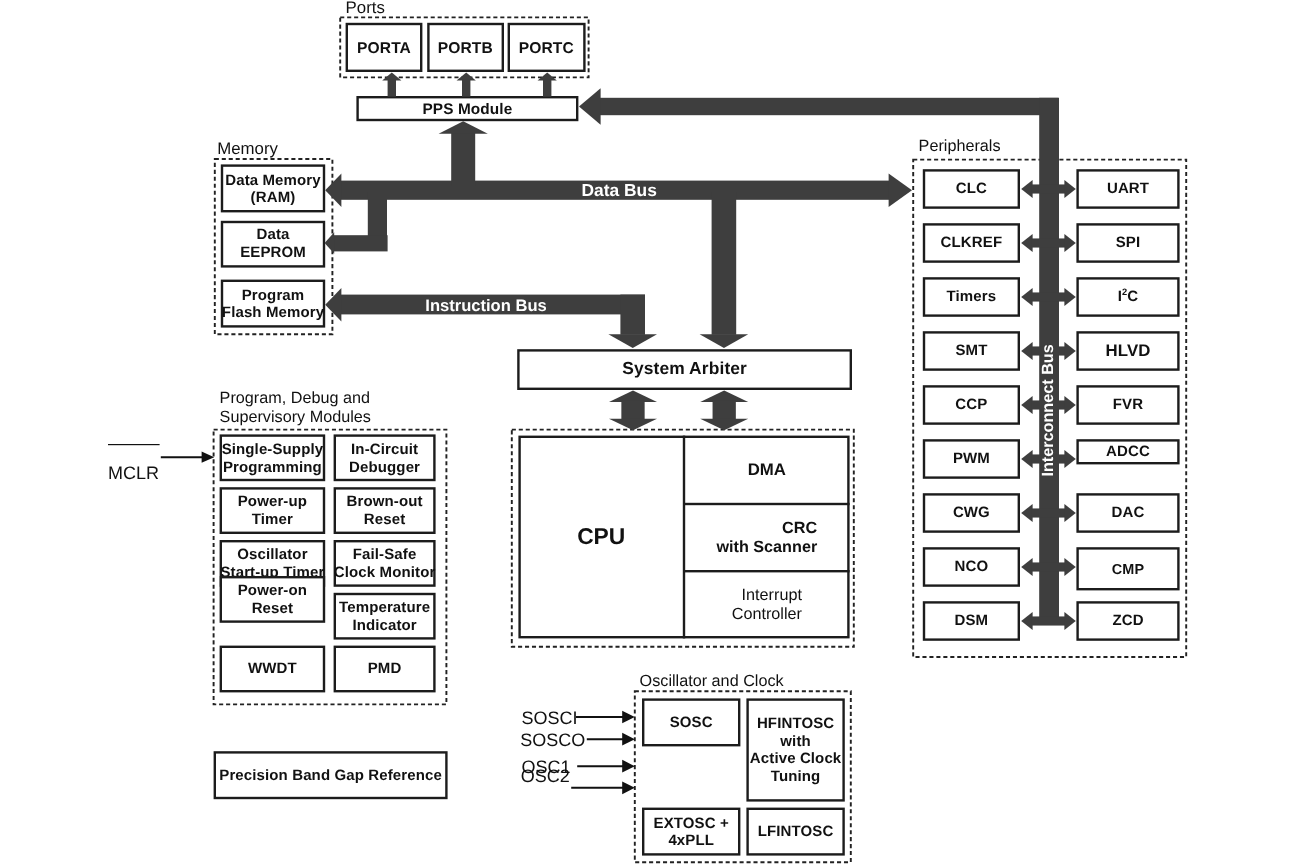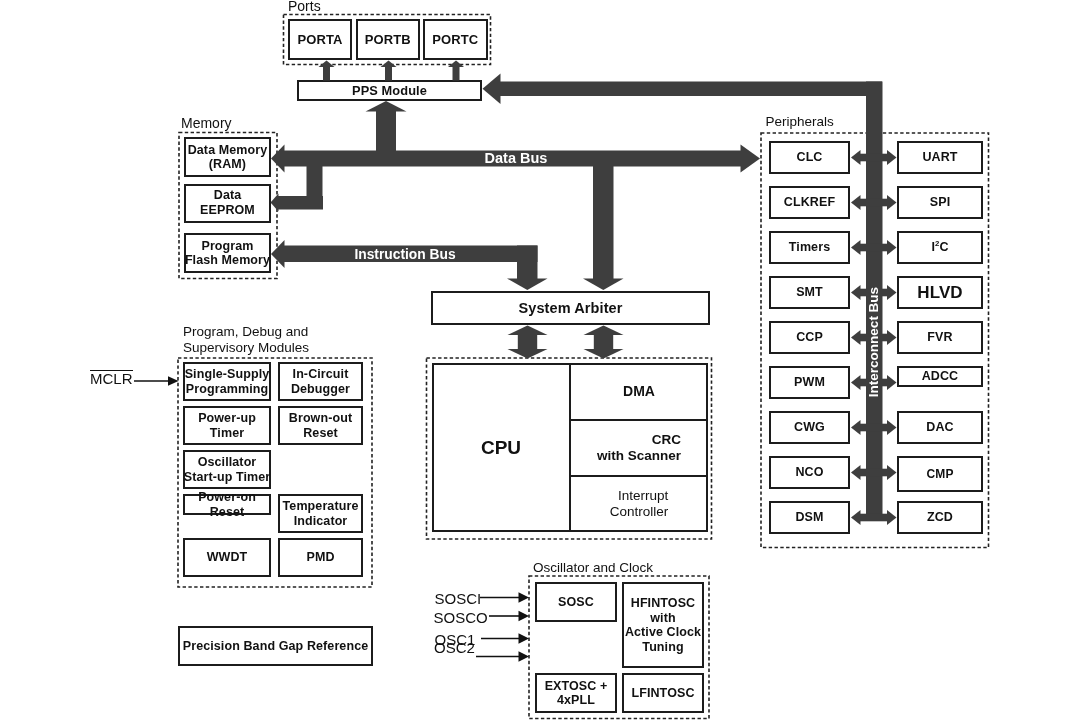--- a/index.html
+++ b/index.html
@@ -36,33 +36,34 @@
 <div class="bx " style="left:769px;top:231px;width:81px;height:33px;font-size:12.5px;line-height:15.0px">Timers</div>
 <div class="bx " style="left:769px;top:276px;width:81px;height:33px;font-size:12.5px;line-height:15.0px">SMT</div>
 <div class="bx " style="left:769px;top:321px;width:81px;height:33px;font-size:12.5px;line-height:15.0px">CCP</div>
 <div class="bx " style="left:769px;top:366px;width:81px;height:33px;font-size:12.5px;line-height:15.0px">PWM</div>
 <div class="bx " style="left:769px;top:411px;width:81px;height:33px;font-size:12.5px;line-height:15.0px">CWG</div>
 <div class="bx " style="left:769px;top:456px;width:81px;height:33px;font-size:12.5px;line-height:15.0px">NCO</div>
 <div class="bx " style="left:769px;top:501px;width:81px;height:33px;font-size:12.5px;line-height:15.0px">DSM</div>
 <div class="bx " style="left:897px;top:141px;width:86px;height:33px;font-size:12.5px;line-height:15.0px">UART</div>
 <div class="bx " style="left:897px;top:186px;width:86px;height:33px;font-size:12.5px;line-height:15.0px">SPI</div>
 <div class="bx " style="left:897px;top:231px;width:86px;height:33px;font-size:12.5px;line-height:15.0px">I<span class="sp">2</span>C</div>
-<div class="bx " style="left:897px;top:276px;width:86px;height:33px;font-size:17px;line-height:15.0px">HLVD</div>
+<div class="bx " style="left:897px;top:276px;width:86px;height:33px;font-size:14px;line-height:15.0px">HLVD</div>
 <div class="bx " style="left:897px;top:321px;width:86px;height:33px;font-size:12.5px;line-height:15.0px">FVR</div>
 <div class="bx " style="left:897px;top:366px;width:86px;height:21px;font-size:12.5px;line-height:15.0px">ADCC</div>
 <div class="bx " style="left:897px;top:411px;width:86px;height:33px;font-size:12.5px;line-height:15.0px">DAC</div>
 <div class="bx " style="left:897px;top:456px;width:86px;height:36px;font-size:12px;line-height:15.0px">CMP</div>
 <div class="bx " style="left:897px;top:501px;width:86px;height:33px;font-size:12.5px;line-height:15.0px">ZCD</div>
 <div class="bx " style="left:183px;top:362px;width:88px;height:39px;font-size:12.5px;line-height:14.5px">Single-Supply<br>Programming</div>
 <div class="bx " style="left:183px;top:406px;width:88px;height:39px;font-size:12.5px;line-height:14.5px">Power-up<br>Timer</div>
 <div class="bx " style="left:183px;top:450px;width:88px;height:39px;font-size:12.5px;line-height:14.5px">Oscillator<br>Start-up Timer</div>
-<div class="bx " style="left:183px;top:494px;width:88px;height:21px;font-size:12.5px;line-height:14.5px">Power-on<br>Reset</div>
+<div class="bx " style="left:183px;top:480px;width:88px;height:39px;font-size:12.5px;line-height:14.5px">Power-on<br>Reset</div>
 <div class="bx " style="left:278px;top:362px;width:85px;height:39px;font-size:12.5px;line-height:14.5px">In-Circuit<br>Debugger</div>
 <div class="bx " style="left:183px;top:538px;width:88px;height:39px;font-size:12.5px;line-height:14.5px">WWDT</div>
 <div class="bx " style="left:278px;top:406px;width:85px;height:39px;font-size:12.5px;line-height:14.5px">Brown-out<br>Reset</div>
+<div class="bx " style="left:278px;top:450px;width:85px;height:39px;font-size:12.5px;line-height:14.5px">Fail-Safe<br>Clock Monitor</div>
 <div class="bx " style="left:278px;top:494px;width:85px;height:39px;font-size:12.5px;line-height:14.5px">Temperature<br>Indicator</div>
 <div class="bx " style="left:278px;top:538px;width:85px;height:39px;font-size:12.5px;line-height:14.5px">PMD</div>
 <div class="bx " style="left:178px;top:626px;width:195px;height:40px;font-size:12.5px;line-height:15.0px">Precision Band Gap Reference</div>
 <div class="bx " style="left:535px;top:582px;width:82px;height:40px;font-size:12.5px;line-height:15.0px">SOSC</div>
 <div class="bx " style="left:535px;top:673px;width:82px;height:40px;font-size:12.5px;line-height:14.5px">EXTOSC +<br>4xPLL</div>
 <div class="bx " style="left:622px;top:582px;width:82px;height:86px;font-size:12.5px;line-height:14.5px">HFINTOSC<br>with<br>Active Clock<br>Tuning</div>
 <div class="bx " style="left:622px;top:673px;width:82px;height:40px;font-size:12.5px;line-height:15.0px">LFINTOSC</div>
 <svg width="1080" height="720" viewBox="0 0 1080 720">
 <rect x="283.5" y="14.5" width="207" height="50" fill="none" stroke="#222" stroke-width="1.6" stroke-dasharray="3.4 2.4"></rect>
 <rect x="179" y="132.5" width="98" height="146" fill="none" stroke="#222" stroke-width="1.6" stroke-dasharray="3.4 2.4"></rect>
@@ -138,18 +139,18 @@
 <polygon points="529,656.5 518.5,651.2 518.5,661.8" fill="#111"></polygon>
 <text x="516" y="163.2" font-family="Liberation Sans, sans-serif" font-size="14.5" font-weight="bold" fill="#fff" text-anchor="middle">Data Bus</text>
 <text x="405" y="258.8" font-family="Liberation Sans, sans-serif" font-size="13.8" font-weight="bold" fill="#fff" text-anchor="middle">Instruction Bus</text>
 <text x="0" y="0" font-family="Liberation Sans, sans-serif" font-size="13.5" font-weight="bold" fill="#fff" text-anchor="middle" transform="translate(877.9 342) rotate(-90)">Interconnect Bus</text>
 </svg>
 <div class="lb" style="left:288px;top:-2px;font-size:14px;line-height:16px;">Ports</div>
 <div class="lb" style="left:181px;top:114.5px;font-size:14px;line-height:16px;">Memory</div>
 <div class="lb" style="left:765.5px;top:113.5px;font-size:13.5px;line-height:15.5px;">Peripherals</div>
 <div class="lb" style="left:183px;top:323.5px;font-size:13.5px;line-height:16px;">Program, Debug and<br>Supervisory Modules</div>
 <div class="lb" style="left:533px;top:559.5px;font-size:13.5px;line-height:15.5px;">Oscillator and Clock</div>
-<div class="lb" style="left:90px;top:370px;font-size:15px;line-height:16px"><span style="border-top:1.7px solid #111;padding-top:0px;display:inline-block">MCLR</span></div>
+<div class="lb" style="left:90px;top:370px;font-size:15px;line-height:16px"><span style="border-top:1.7px solid #111;padding-top:16px;display:inline-block">MCLR</span></div>
 <div class="lb" style="left:434.5px;top:590px;font-size:15px;line-height:17px;">SOSCI</div>
 <div class="lb" style="left:433.5px;top:608.5px;font-size:15px;line-height:17px;">SOSCO</div>
 <div class="lb" style="left:434.5px;top:630.5px;font-size:15px;line-height:17px;">OSC1</div>
 <div class="lb" style="left:434px;top:612px;font-size:15px;line-height:17px;margin-top:27px;">OSC2</div>
 </div>
 
 </body></html>

